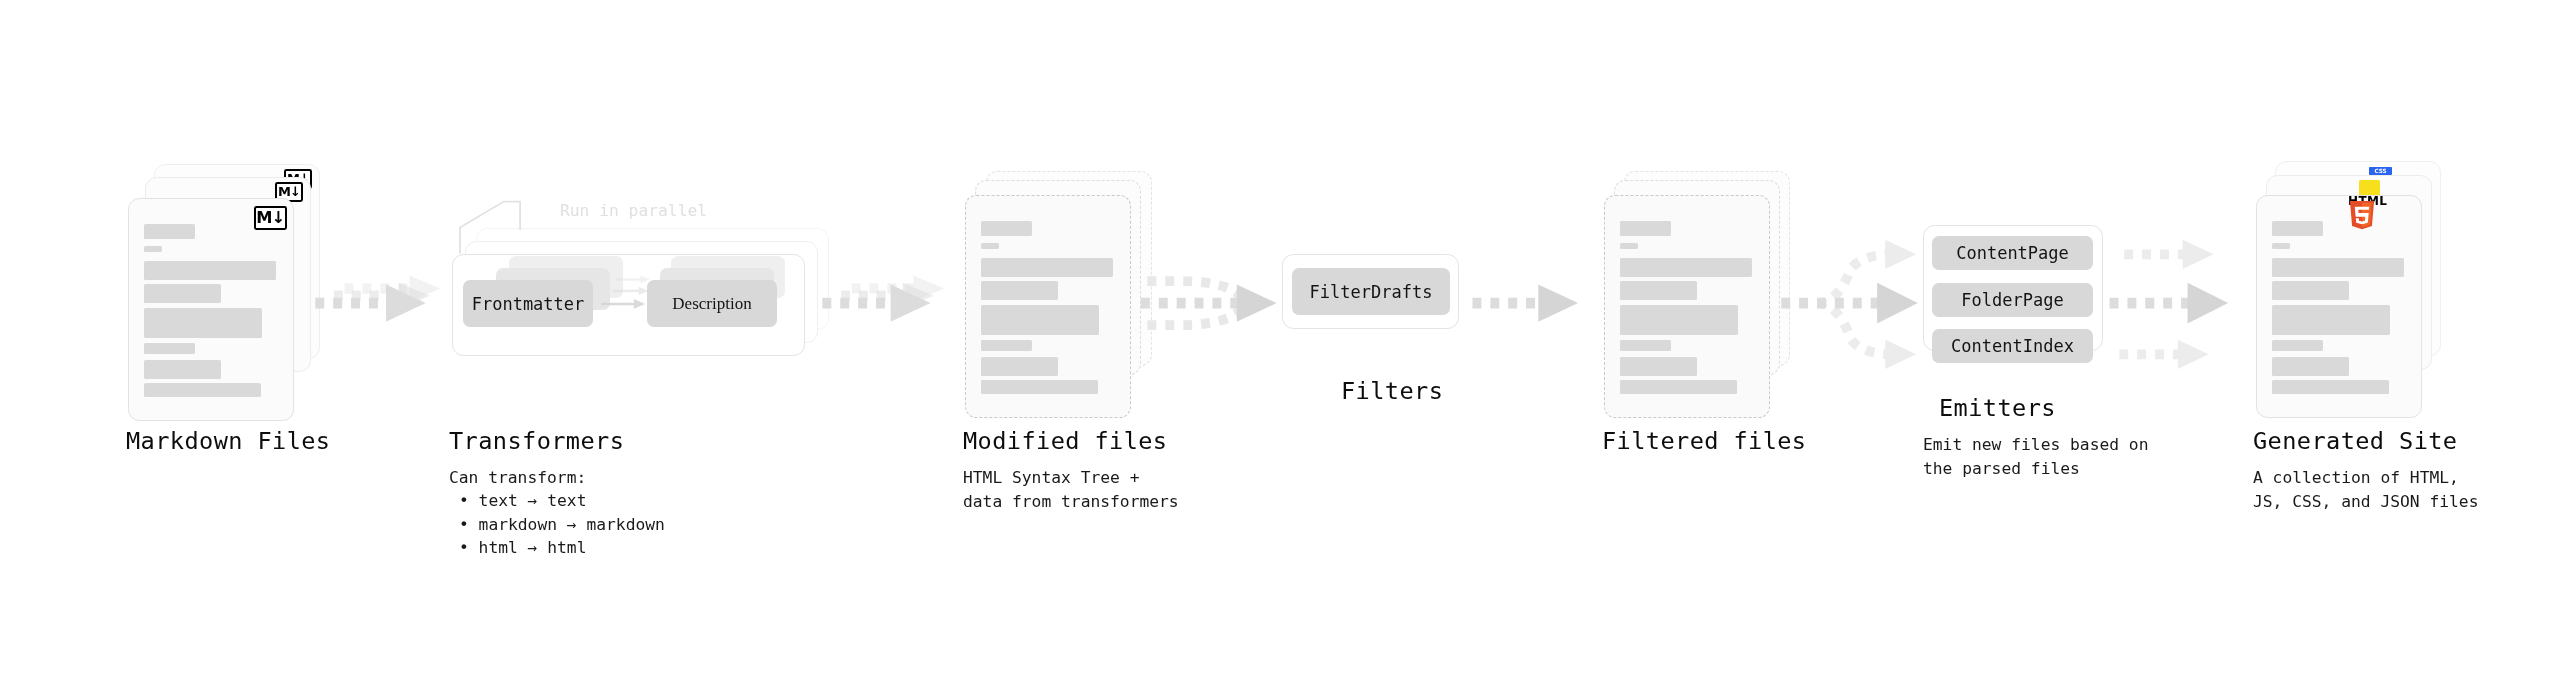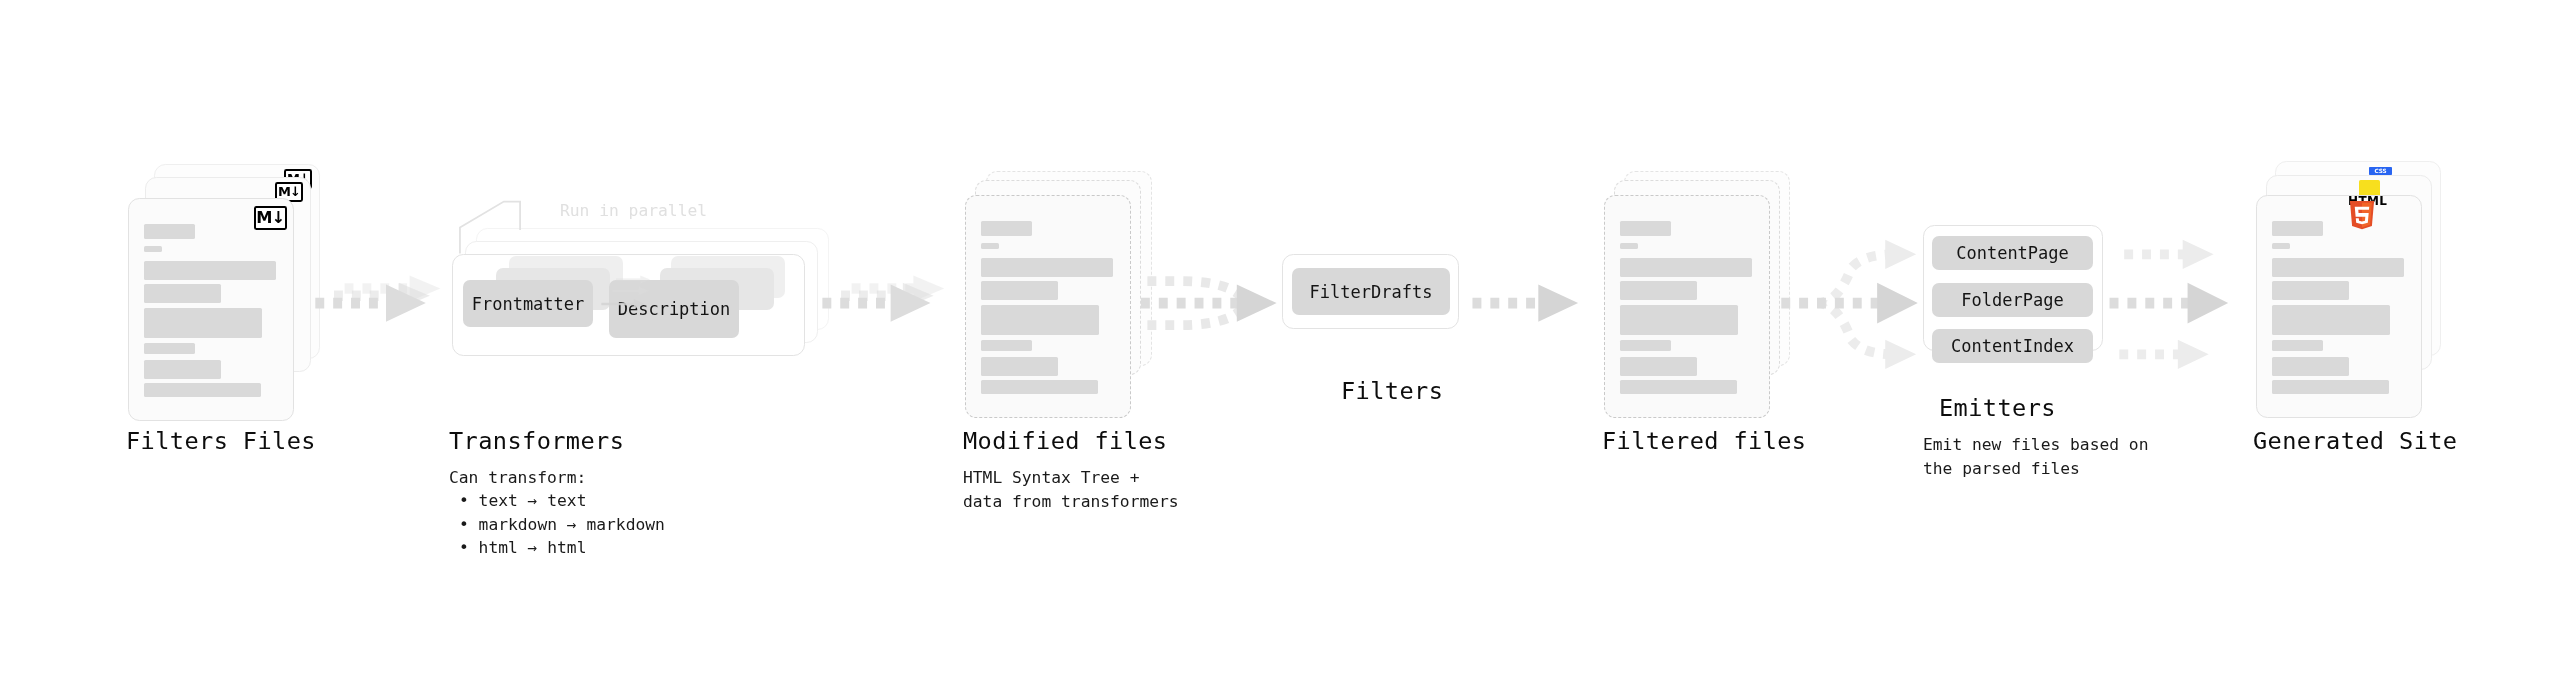--- a/index.html
+++ b/index.html
@@ -121,34 +121,34 @@
       <div class="bar" style="left:15.4px; top:47px; width:18px; height:5.7px;"></div>
       <div class="bar" style="left:15.4px; top:62px; width:132px; height:18.7px;"></div>
       <div class="bar" style="left:15.4px; top:85px; width:77px; height:18.7px;"></div>
       <div class="bar" style="left:15.4px; top:109px; width:118px; height:30px;"></div>
       <div class="bar" style="left:15.4px; top:144px; width:51px; height:11.4px;"></div>
       <div class="bar" style="left:15.4px; top:161px; width:77px; height:18.7px;"></div>
       <div class="bar" style="left:15.4px; top:184px; width:117px; height:14px;"></div>
     </div>
     <div class="mdbadge" style="left:254px; top:206px; width:32.5px; height:23.6px; font-size:16.3px;">M↓</div>
   </div>
-  <div class="title" style="left:126px; top:427px;">Filters Files</div>
+  <div class="title" style="left:126px; top:427px;">Markdown Files</div>
 
   <div>
     <div class="obox g2" style="left:476px; top:228px; width:353px; height:102px;"></div>
     <div class="obox g1" style="left:465px; top:241px; width:353px; height:102px;"></div>
     <div class="obox" style="left:452px; top:254px; width:353px; height:102px;"></div>
 
     <div class="pill g2" style="left:509px; top:256px; width:114px; height:42px;"></div>
     <div class="pill g1" style="left:496px; top:268px; width:114px; height:42px;"></div>
     <div class="pill" style="left:463px; top:280px; width:130px; height:47px;">Frontmatter</div>
 
     <div class="pill g2" style="left:671px; top:256px; width:114px; height:42px;"></div>
     <div class="pill g1" style="left:660px; top:268px; width:114px; height:42px;"></div>
-    <div class="pill" style="left:609px; top:280px; width:130px; height:58px;">Description</div>
+    <div class="pill" style="left:647px; top:280px; width:130px; height:47px;font-family:Liberation Serif, serif;">Description</div>
 
     <div class="runlabel" style="left:528px; top:201px;margin-left:32px;">Run in parallel</div>
   </div>
   <div class="title" style="left:449px; top:427px;">Transformers</div>
   <div class="sub" style="left:449px; top:466px;">Can transform:</div>
   <div class="sub" style="left:459px; top:489px;">• text → text</div>
   <div class="sub" style="left:459px; top:513px;">• markdown → markdown</div>
   <div class="sub" style="left:459px; top:536px;">• html → html</div>
 
   <div>
@@ -223,20 +223,22 @@
     <div class="h5wrap" style="left:2348px; top:194px; width:28px; height:36px;">
       <div class="h5word">HTML</div>
       <svg width="28" height="29" viewBox="0 0 34 36" style="position:absolute;left:0;top:7.3px;">
         <path d="M2 0 L32 0 L29.3 31 L17 35 L4.7 31 Z" fill="#e44d26"></path>
         <path d="M17 2.3 L17 32.8 L27 29.6 L29.3 2.3 Z" fill="#f16529"></path>
         <path d="M8 7 L26 7 L25.6 11 L12.4 11 L12.7 15 L25.3 15 L24.2 27 L17 29 L9.8 27 L9.3 21.5 L13 21.5 L13.3 24.5 L17 25.5 L20.7 24.5 L21.1 19.5 L9.1 19.5 L8 7 Z" fill="#fff"></path>
       </svg>
     </div>
   </div>
   <div class="title" style="left:2253px; top:427px;">Generated Site</div>
+  <div class="sub" style="left:2253px; top:466px;">A collection of HTML,
+JS, CSS, and JSON files</div>
 
   <svg class="overlay" viewBox="0 0 3170 838" width="2576" height="681">
     <defs>
       
     </defs>
 
     <g opacity="1">
       <g opacity="0.35" transform="translate(26,-18)">
         <line x1="398" y1="373" x2="486" y2="373" stroke="#dcdcdc" stroke-width="13" stroke-dasharray="11 11"></line>
         <polygon points="478,357 516,373 478,389" fill="#dcdcdc"></polygon>

